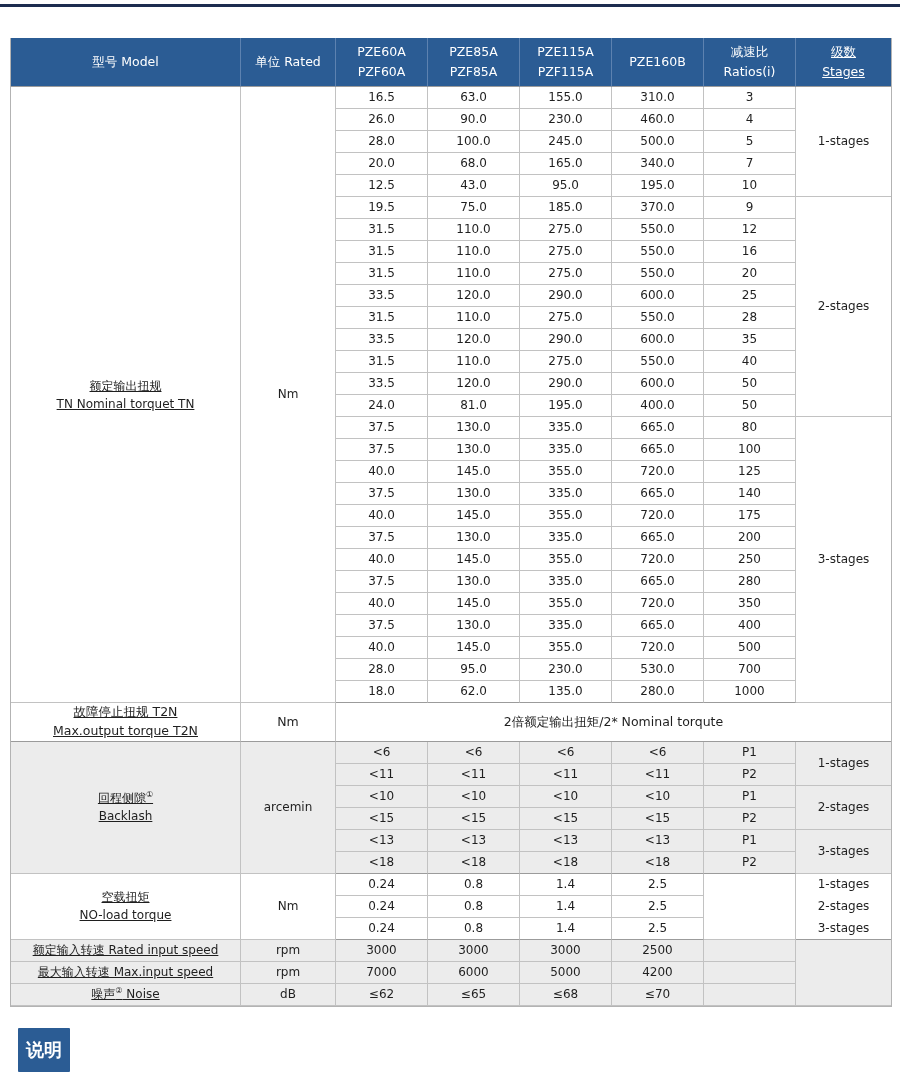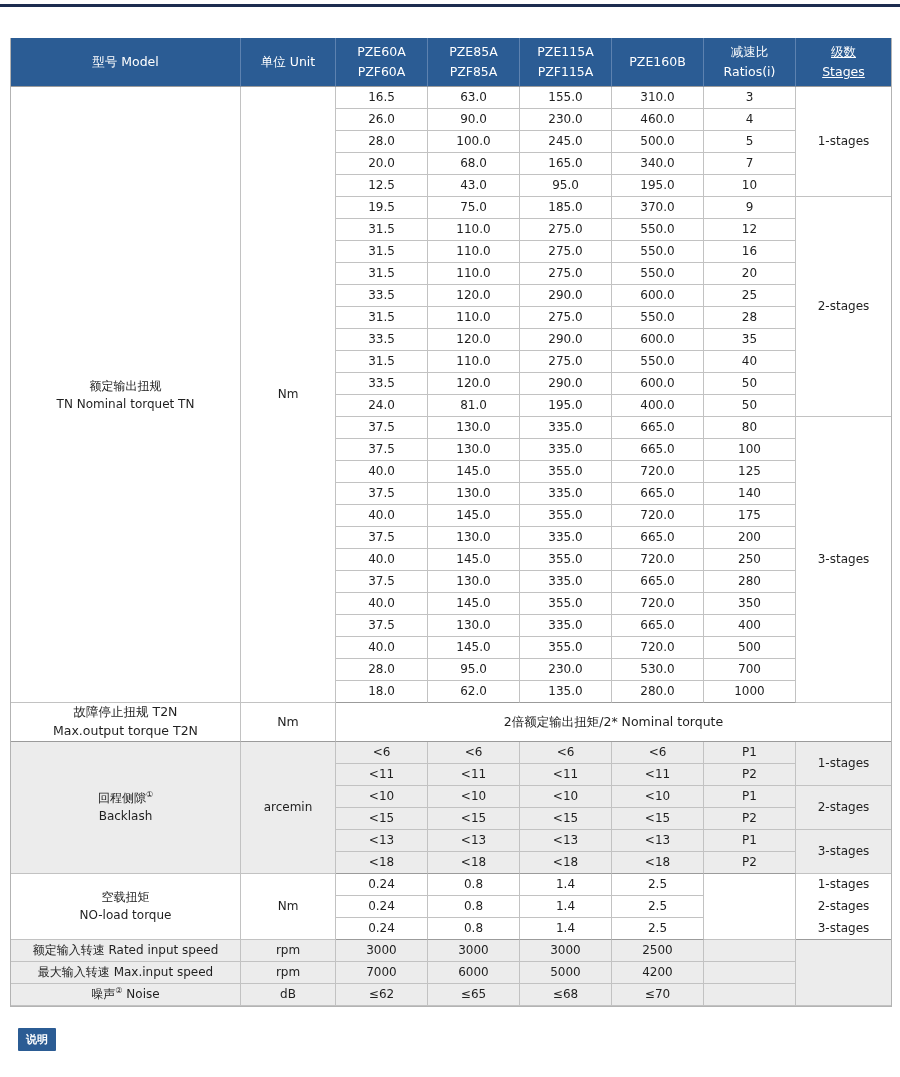--- a/index.html
+++ b/index.html
@@ -22,30 +22,30 @@
   thead th:last-child { border-right:none;text-decoration:underline; }
   thead th div { line-height:1.6; }
   tbody td {
     border-right:1px solid #c2c2c2; border-bottom:1px solid #c2c2c2;
     text-align:center; vertical-align:middle; font-size:12px; color:#1f1f1f;
     padding:0 2px; height:22px; line-height:1.2;
   }
   tr.white td { background:#ffffff; }
   tr.gray td  { background:#ececec; }
   td.colend { border-right:none;text-align:center; }
-  td.lab  { font-size:12px; line-height:1.5; }
+  td.lab  { font-size:12px; line-height:1.5;text-decoration:underline; }
   td.unit { font-size:12px; }
   tr.t2n td { height:37px; font-size:12.5px; }
   td.bb0 { border-bottom:none; }
   tr.sep td { border-bottom-color:#9b9b9b; }
   sup { font-size:8px; line-height:0; }
   .notes { display:flex; align-items:flex-start; gap:13px; margin:21px 0 0 18px; }
   .badge {
-    background:#2b5c94; color:#fff; font-size:11px; font-weight:bold;
-    padding:4px 8px; white-space:nowrap; border-radius:1px;
+    background:#2b5c94; color:#fff; font-size:18px; font-weight:bold;
+    padding:10px 8px; white-space:nowrap; border-radius:1px;
   }
   .note-lines { font-size:12.5px; color:#333333; line-height:1.8; }
 </style>
 </head>
 <body>
 
 <div class="top-rule"></div>
 
 <div class="tblwrap">
   <table>
@@ -58,21 +58,21 @@
       <col style="width:92px">
         <col style="width:92px">
         <col style="width:95px">
     </colgroup>
     <thead>
       <tr>
         <th>
             <div>型号 Model</div>
           </th>
         <th>
-            <div>单位 Unit</div>
+            <div>单位 Rated</div>
           </th>
         <th>
           <div>PZE60A</div>
           <div>PZF60A</div>
         </th>
         <th>
           <div>PZE85A</div>
           <div>PZF85A</div>
         </th>
         <th>

